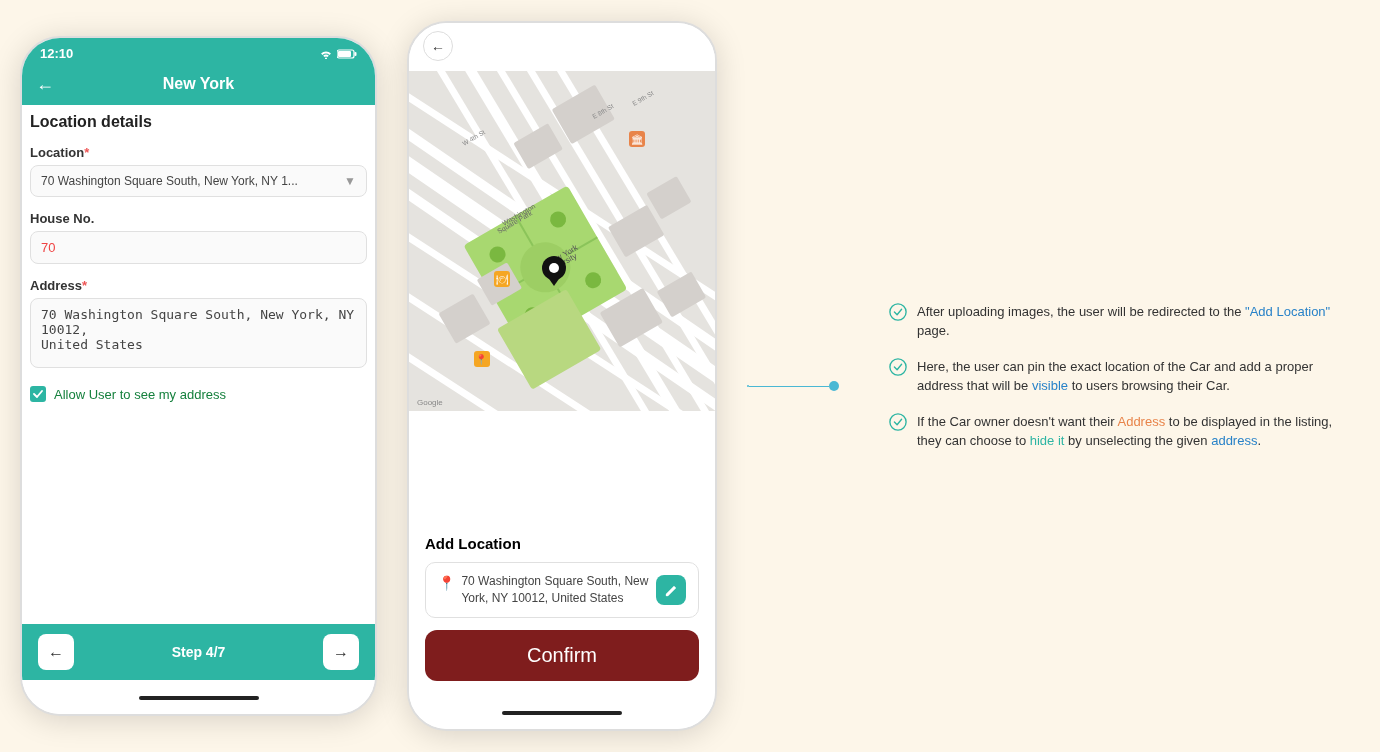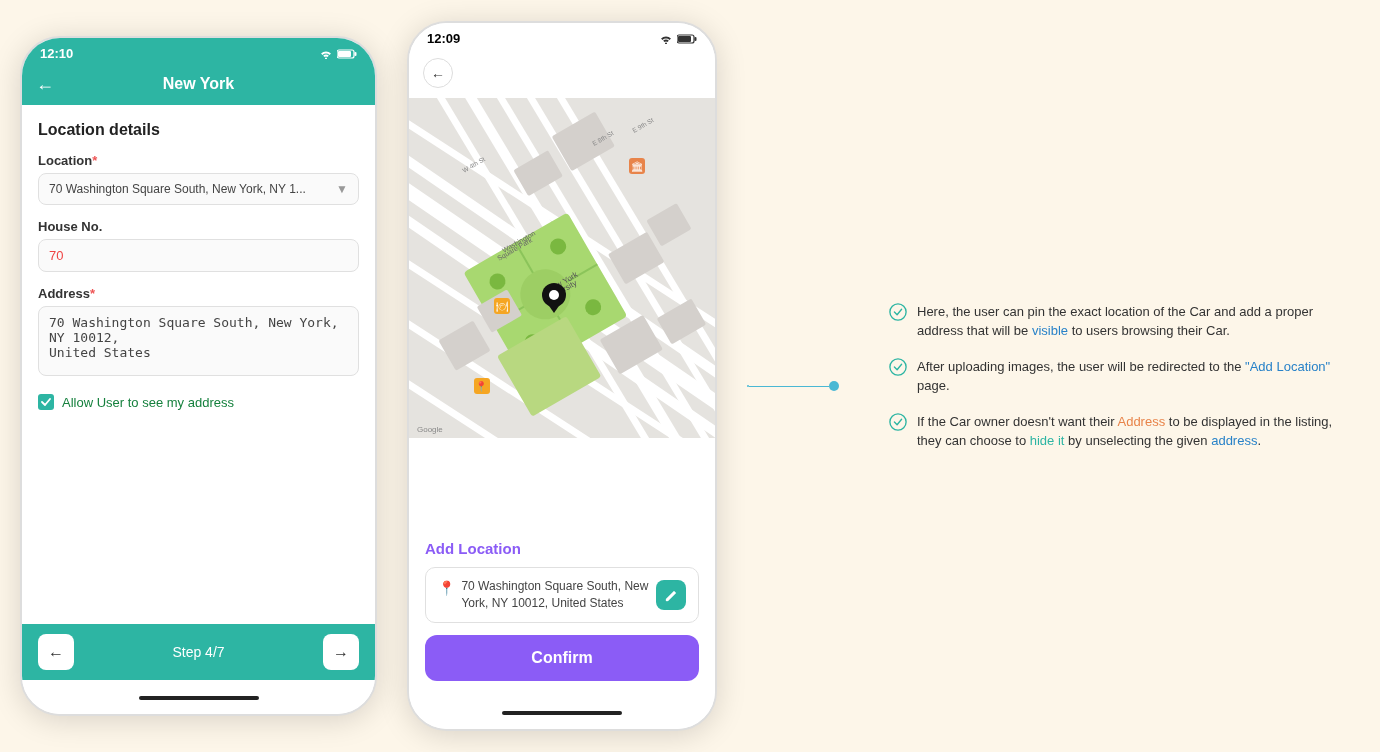--- a/index.html
+++ b/index.html
@@ -72,21 +72,21 @@
       cursor: pointer;
       color: white;
     }
     .phone1-header .title {
       font-size: 16px;
       font-weight: 600;
     }
 
     .phone1-body {
       flex: 1;
-      padding: 16px;
+      padding: 8px;
       overflow-y: auto;
     }
     .section-title {
       font-size: 16px;
       font-weight: 700;
       color: #222;
       margin-bottom: 14px;
     }
     .form-group {
       margin-bottom: 14px;
@@ -161,21 +161,21 @@
       background: white;
       border-radius: 8px;
       display: flex;
       align-items: center;
       justify-content: center;
       cursor: pointer;
     }
     .footer-step-text {
       color: white;
       font-size: 14px;
-      font-weight: 400;
+      font-weight: 700;
     }
     .home-indicator {
       background: white;
       text-align: center;
       padding: 6px 0 10px;
     }
     .home-bar {
       width: 120px;
       height: 4px;
       background: #222;
@@ -214,21 +214,21 @@
       position: relative;
       overflow: hidden;
     }
     .add-location-panel {
       background: white;
       padding: 14px 16px;
     }
     .add-location-title {
       font-size: 15px;
       font-weight: 700;
-      color: #8b5cf6;
+      color: #000000;
       margin-bottom: 10px;
     }
     .location-card {
       border: 1px solid #e0e0e0;
       border-radius: 10px;
       padding: 10px 12px;
       display: flex;
       align-items: center;
       justify-content: space-between;
       margin-bottom: 12px;
@@ -247,27 +247,27 @@
       border-radius: 8px;
       display: flex;
       align-items: center;
       justify-content: center;
       color: white;
       font-size: 13px;
       flex-shrink: 0;
     }
     .confirm-btn {
       width: 100%;
-      background: #8b5cf6;
+      background: #7f1d1d;
       color: white;
       border: none;
       border-radius: 12px;
       padding: 14px;
-      font-size: 16px;
-      font-weight: 700;
+      font-size: 20px;
+      font-weight: 400;
       cursor: pointer;
     }
 
     
     .annotation-area {
       flex: 1;
       padding: 20px;
       display: flex;
       flex-direction: column;
       justify-content: center;
@@ -361,33 +361,20 @@
 
       <div class="home-indicator">
         <div class="home-bar"></div>
       </div>
     </div>
   </div>
 
   <div class="phone-frame phone2">
     <div class="phone2-inner">
 
-      <div class="phone2-status-bar">
-        <span style="font-weight:700; font-size:13px;">12:09</span>
-        <div style="display:flex; gap:4px; align-items:center;">
-          <svg width="14" height="10" viewBox="0 0 14 10">
-            <path d="M7 8.5a1 1 0 100 2 1 1 0 000-2zm0-3a4 4 0 00-2.83 1.17l1.42 1.42A2 2 0 017 7.5a2 2 0 011.41.59l1.42-1.42A4 4 0 007 5.5zm0-3a7 7 0 00-4.95 2.05l1.41 1.41A5 5 0 017 4.5a5 5 0 013.54 1.46l1.41-1.41A7 7 0 007 2.5z" fill="#333"></path>
-          </svg>
-          <svg width="20" height="10" viewBox="0 0 20 10">
-            <rect x="0" y="1" width="17" height="8" rx="2" fill="none" stroke="#333" stroke-width="1.2"></rect>
-            <rect x="17.5" y="3" width="2" height="4" rx="1" fill="#333"></rect>
-            <rect x="1" y="2" width="13" height="6" rx="1" fill="#333"></rect>
-          </svg>
-        </div>
-      </div>
 
       <div class="phone2-topbar">
         <div style="width:30px; height:30px; border:1px solid #ddd; border-radius:50%; display:flex; align-items:center; justify-content:center; cursor:pointer;">
           <span style="font-size:14px; color:#333;">←</span>
         </div>
       </div>
 
       <div class="map-area">
         <svg viewBox="0 0 310 340" width="310" height="340" xmlns="http://www.w3.org/2000/svg">
 
@@ -499,33 +486,33 @@
     <div class="annotation-notes">
 
       <div class="note-item">
         <div class="note-check">
           <svg viewBox="0 0 20 20" width="18" height="18">
             <circle cx="10" cy="10" r="9" fill="none" stroke="#2db5a3" stroke-width="1.5"></circle>
             <path d="M6 10l3 3 5-6" stroke="#2db5a3" stroke-width="1.5" fill="none" stroke-linecap="round" stroke-linejoin="round"></path>
           </svg>
         </div>
         <p class="note-text">
-          Here, the user can pin the exact location of the Car and add a proper address that will be <span class="highlight-blue">visible</span> to users browsing their Car.
+          After uploading images, the user will be redirected to the <span class="highlight-blue">"Add Location"</span> page.
         </p>
       </div>
 
       <div class="note-item">
         <div class="note-check">
           <svg viewBox="0 0 20 20" width="18" height="18">
             <circle cx="10" cy="10" r="9" fill="none" stroke="#2db5a3" stroke-width="1.5"></circle>
             <path d="M6 10l3 3 5-6" stroke="#2db5a3" stroke-width="1.5" fill="none" stroke-linecap="round" stroke-linejoin="round"></path>
           </svg>
         </div>
         <p class="note-text">
-          After uploading images, the user will be redirected to the <span class="highlight-blue">"Add Location"</span> page.
+          Here, the user can pin the exact location of the Car and add a proper address that will be <span class="highlight-blue">visible</span> to users browsing their Car.
         </p>
       </div>
 
       <div class="note-item">
         <div class="note-check">
           <svg viewBox="0 0 20 20" width="18" height="18">
             <circle cx="10" cy="10" r="9" fill="none" stroke="#2db5a3" stroke-width="1.5"></circle>
             <path d="M6 10l3 3 5-6" stroke="#2db5a3" stroke-width="1.5" fill="none" stroke-linecap="round" stroke-linejoin="round"></path>
           </svg>
         </div>

